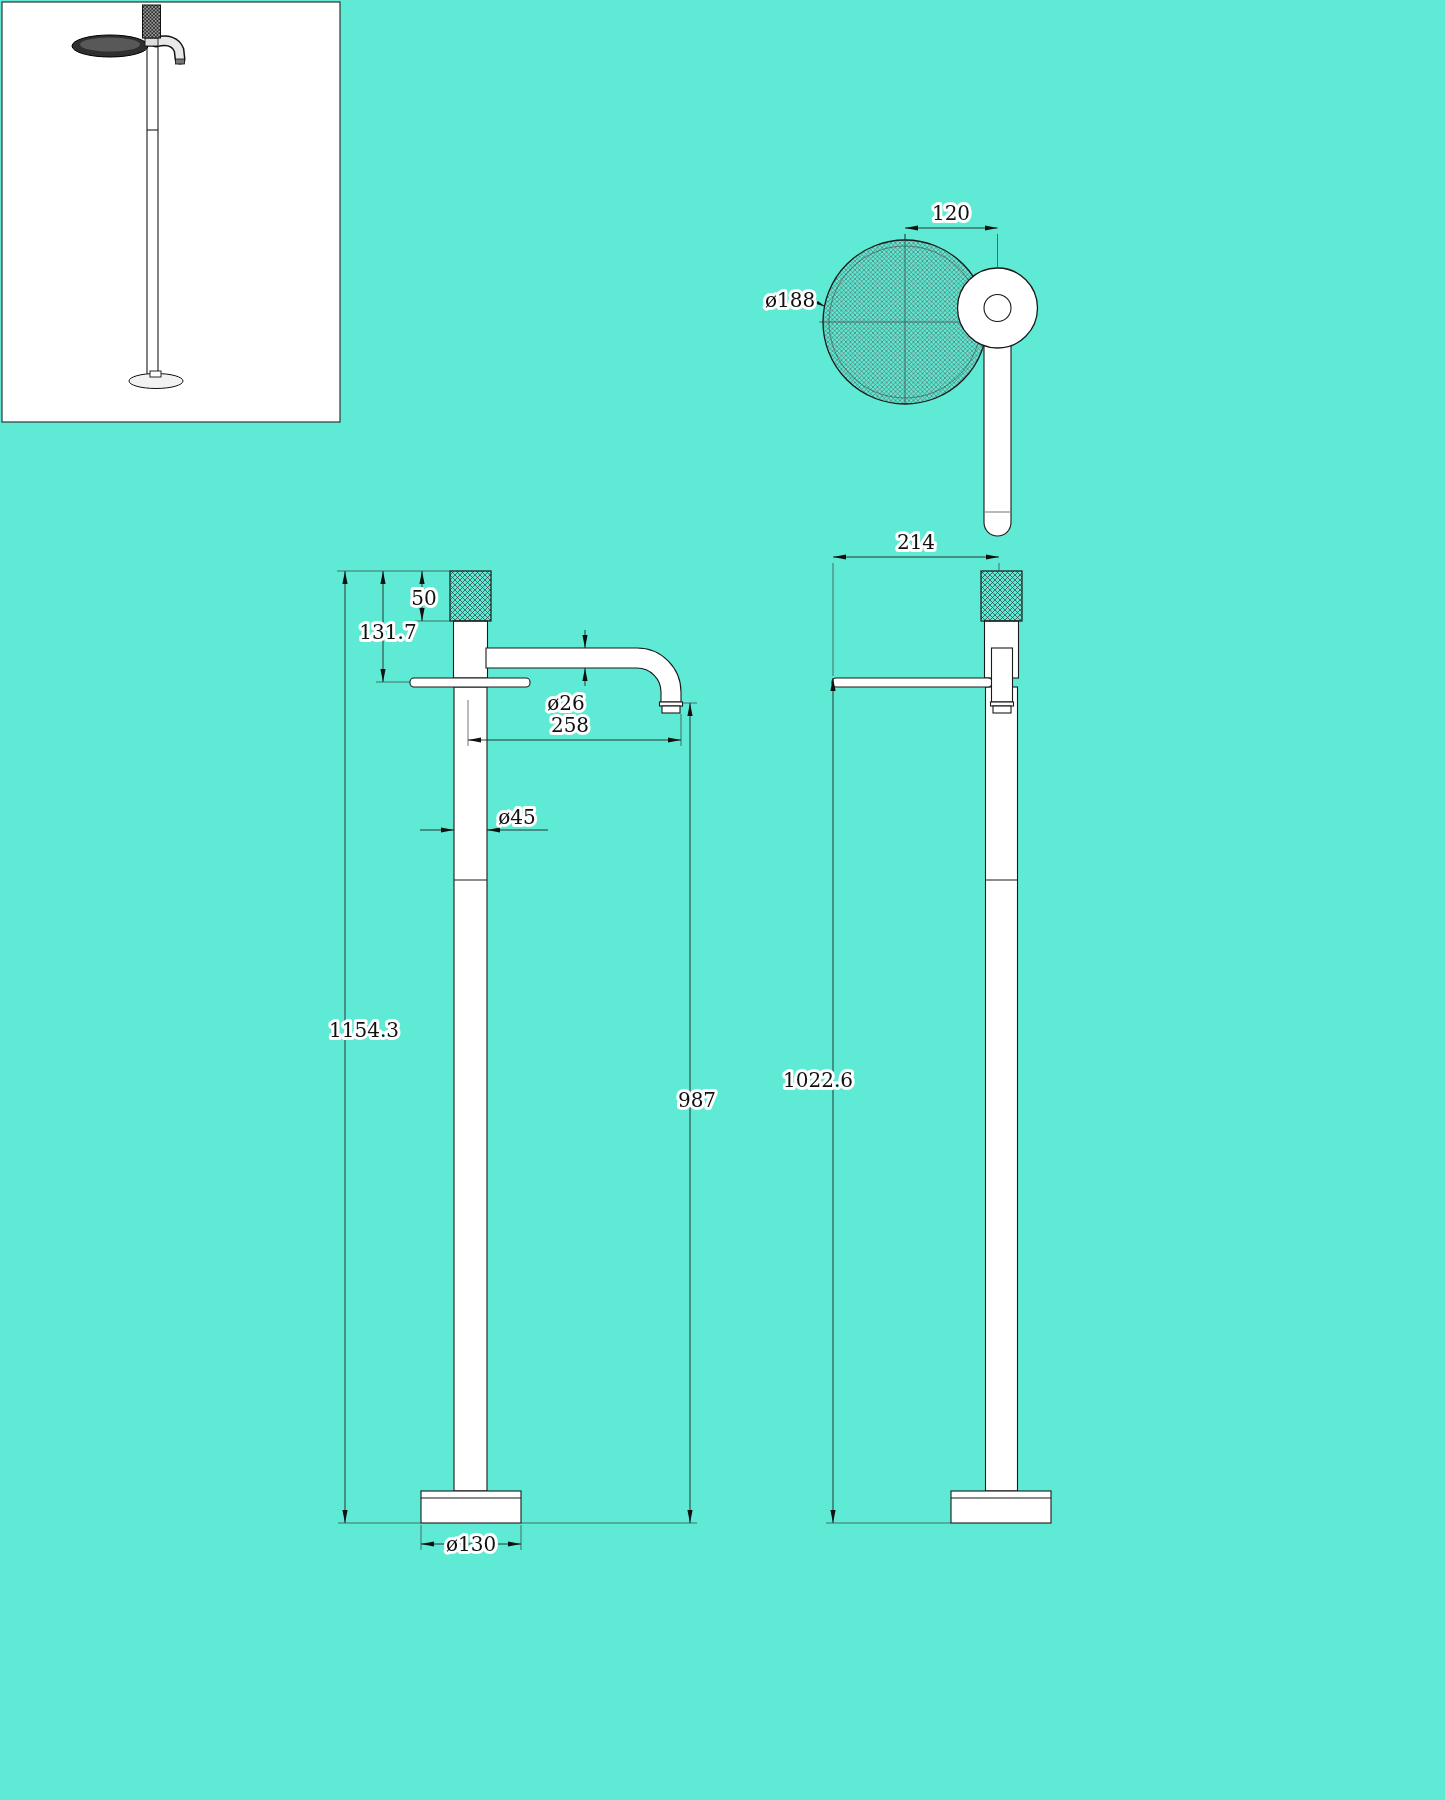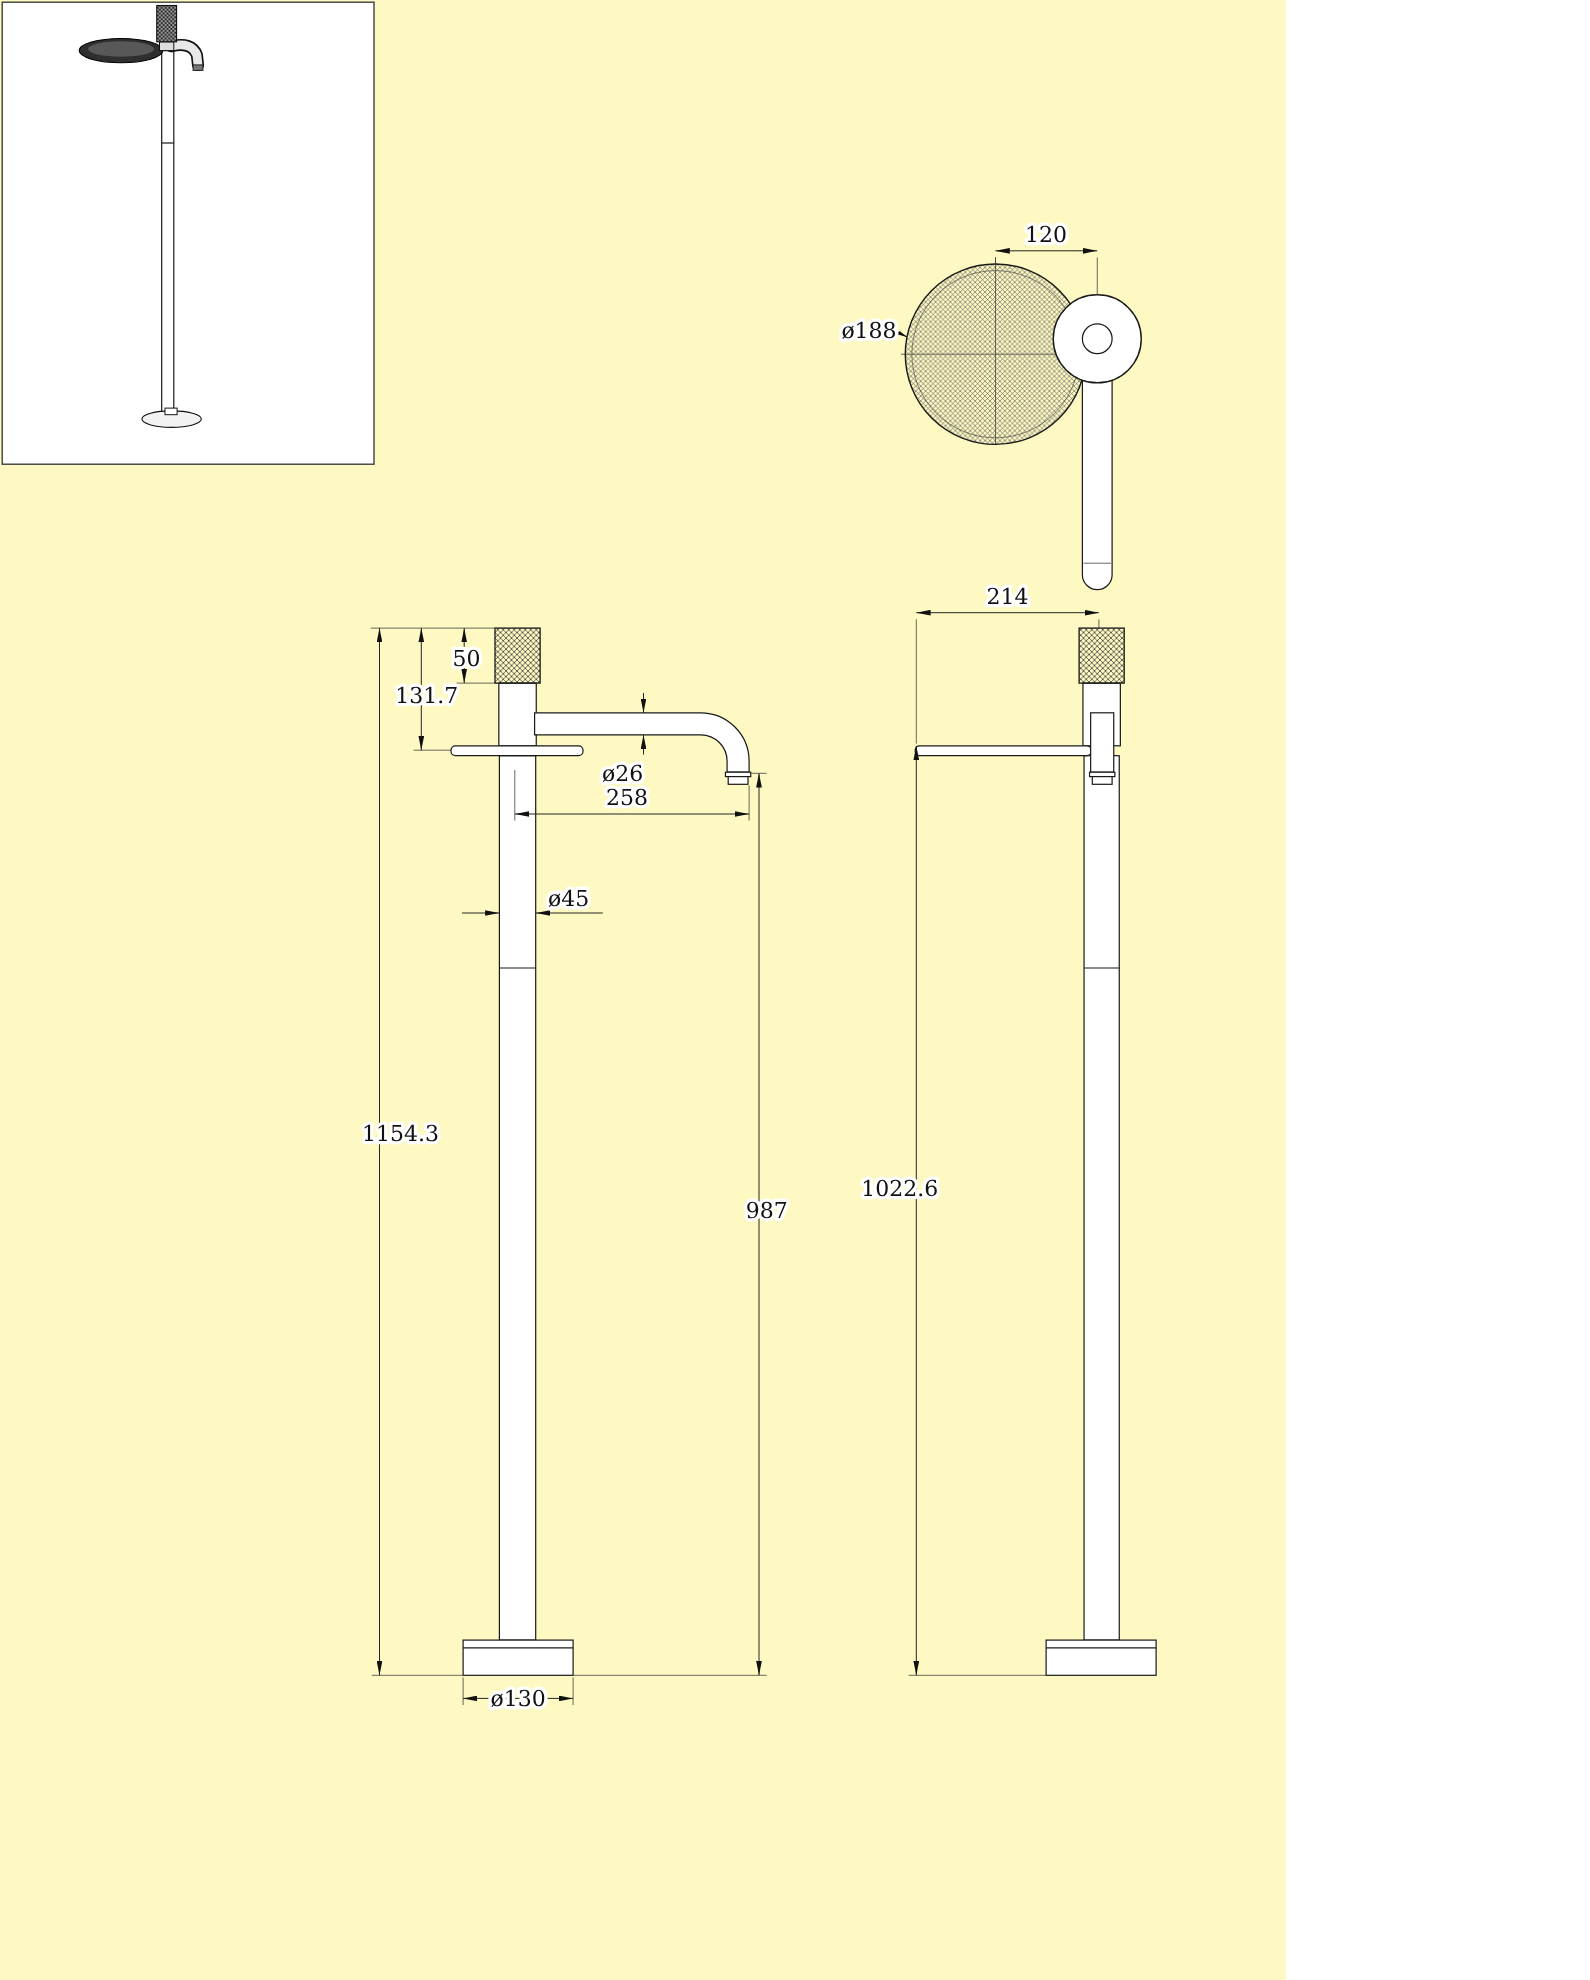--- a/index.html
+++ b/index.html
@@ -1,16 +1,16 @@
 <!DOCTYPE html>
 <html><head>
 <meta charset="utf-8">
 <style>
   html,body{margin:0;padding:0;background:#fff;}
-  .canvas{position:relative;width:1169px;height:1800px;background:#fef9c3;overflow:hidden;text-decoration:underline;}
+  .canvas{position:relative;width:1445px;height:1800px;background:#5eead4;overflow:hidden;text-decoration:underline;}
   svg{display:block;}
   .ol{fill:#ffffff;stroke:#1a1a1a;stroke-width:1.1;}
   .olb{fill:#ffffff;stroke:#1a1a1a;stroke-width:1.3;}
   .ln{stroke:#1a1a1a;stroke-width:1.1;fill:none;}
   .thin{stroke:#3a3a3a;stroke-width:0.7;fill:none;}
   .dim{stroke:#222222;stroke-width:0.9;fill:none;}
   .dt{font-family:"DejaVu Serif","Liberation Serif",serif;font-size:20px;fill:#111;
       paint-order:stroke;stroke:#ffffff;stroke-width:6px;stroke-linejoin:round;
       text-anchor:middle;}
 </style>

